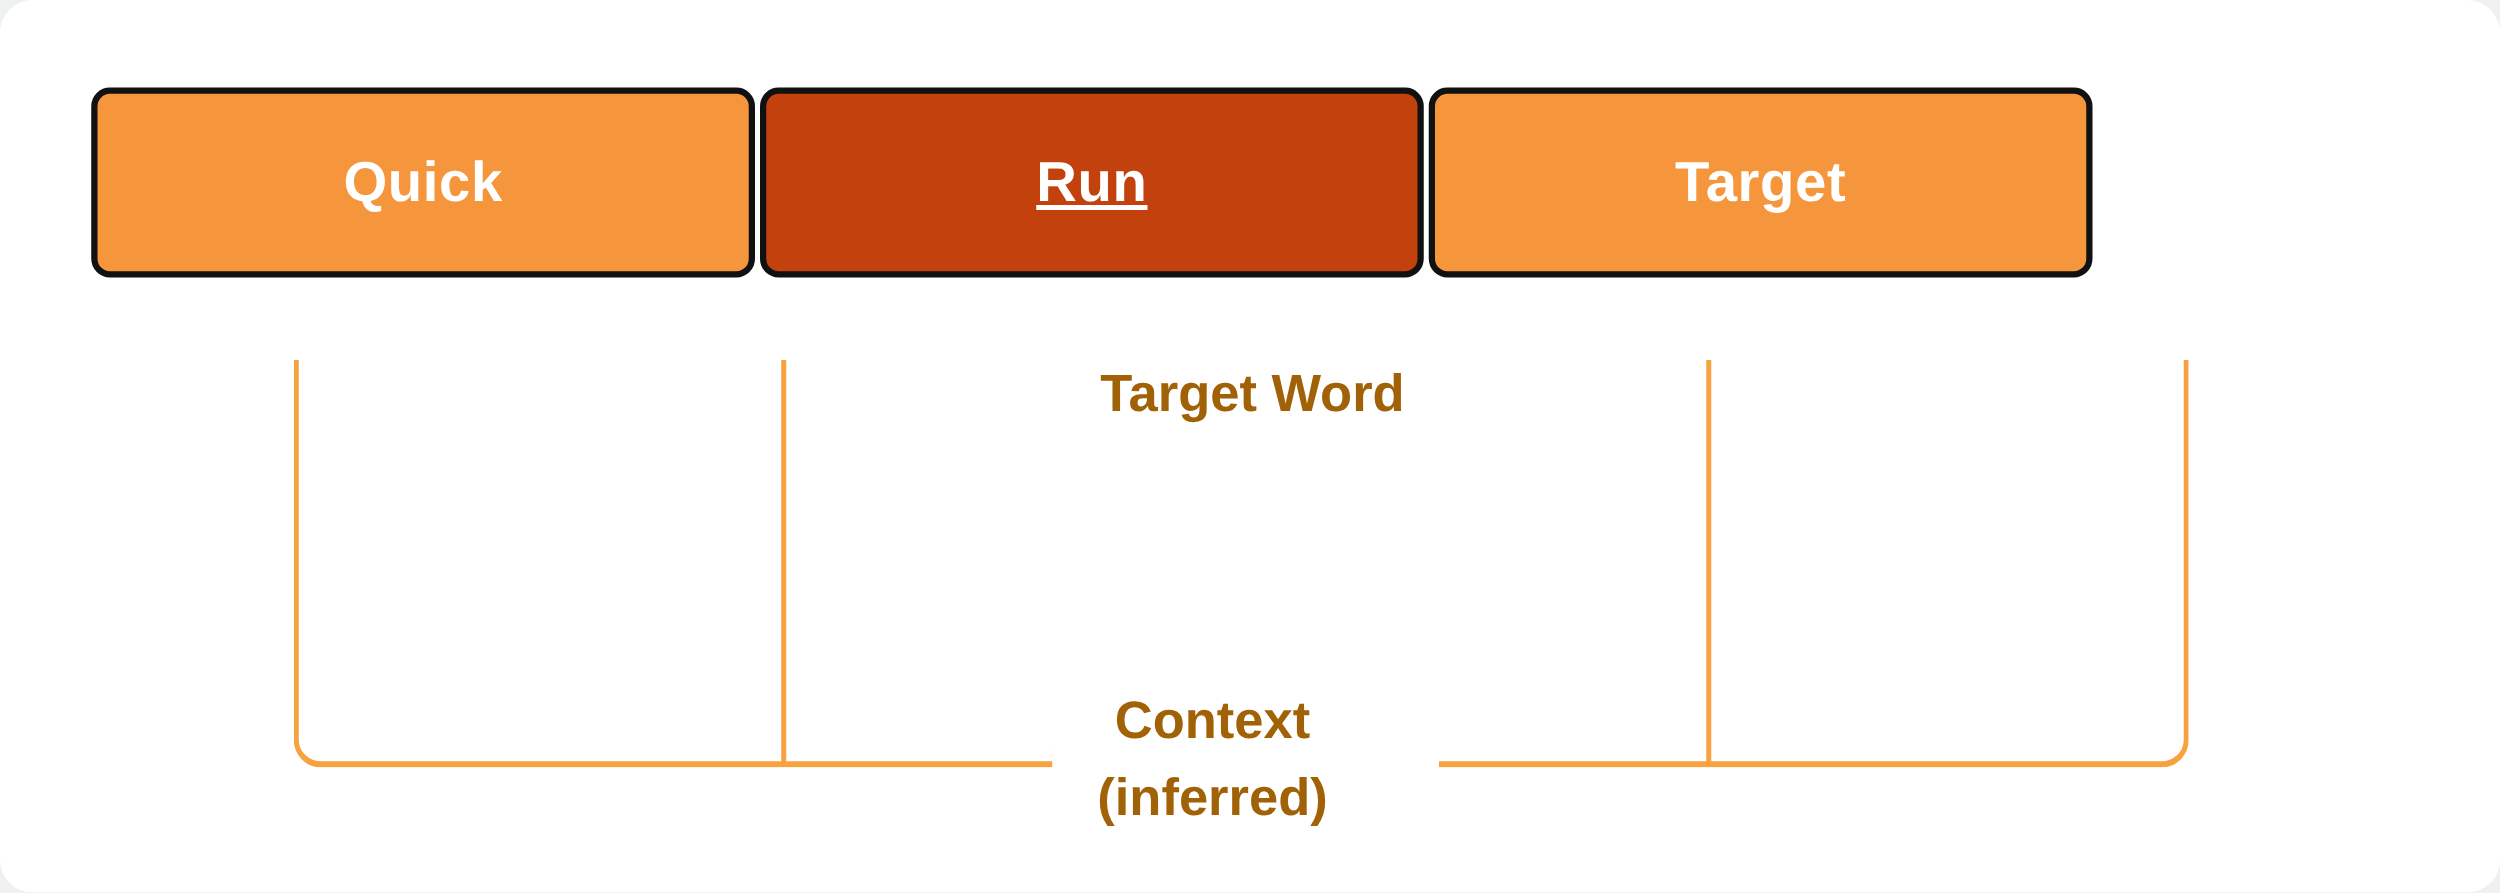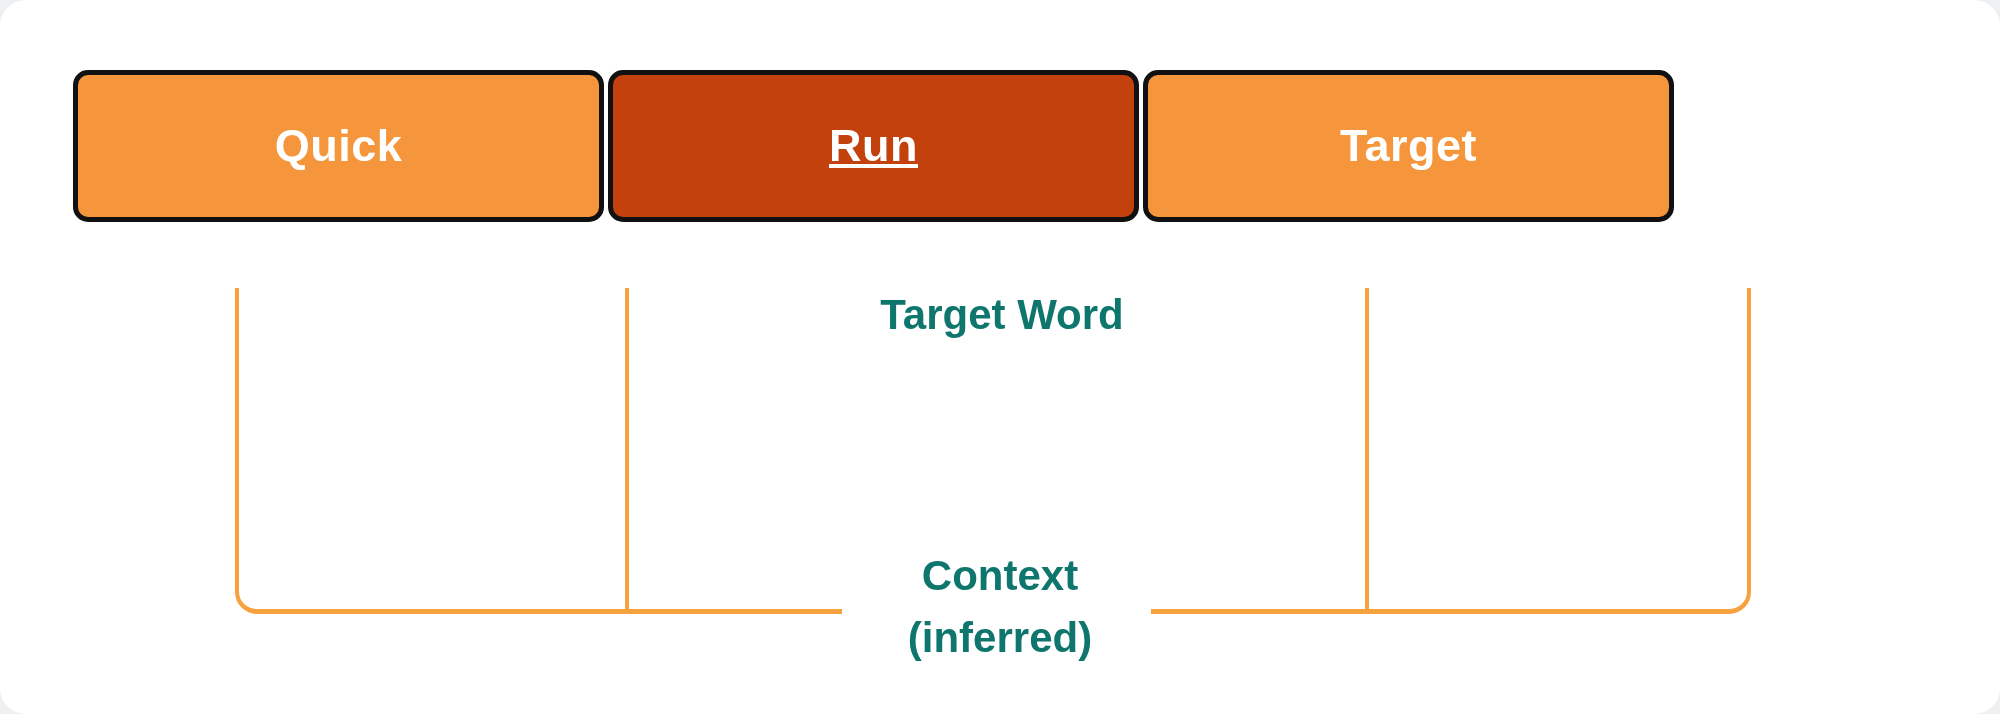--- a/index.html
+++ b/index.html
@@ -79,27 +79,27 @@
     height: 322px;
     background: #F7A13F;
   }
   .connector-cat { left: 625px; }
   .connector-outside { left: 1365px; }
   
   .annotation {
     position: absolute;
     width: 500px;
     text-align: center;
-    color: #0f766e;
+    color: #a16207;
     font-size: 42px;
     font-weight: bold;
     line-height: 62px;
   }
   .annotation-target { left: 752px; top: 284px; }
-  .annotation-context { left: 750px; top: 545px; }
+  .annotation-context { left: 720px; top: 545px; }
 </style>
 </head>
 <body>
 
 <div id="stage">
   <div class="card">
 
     <div class="words-row">
       <div class="word-box">
         <span>Quick</span>

